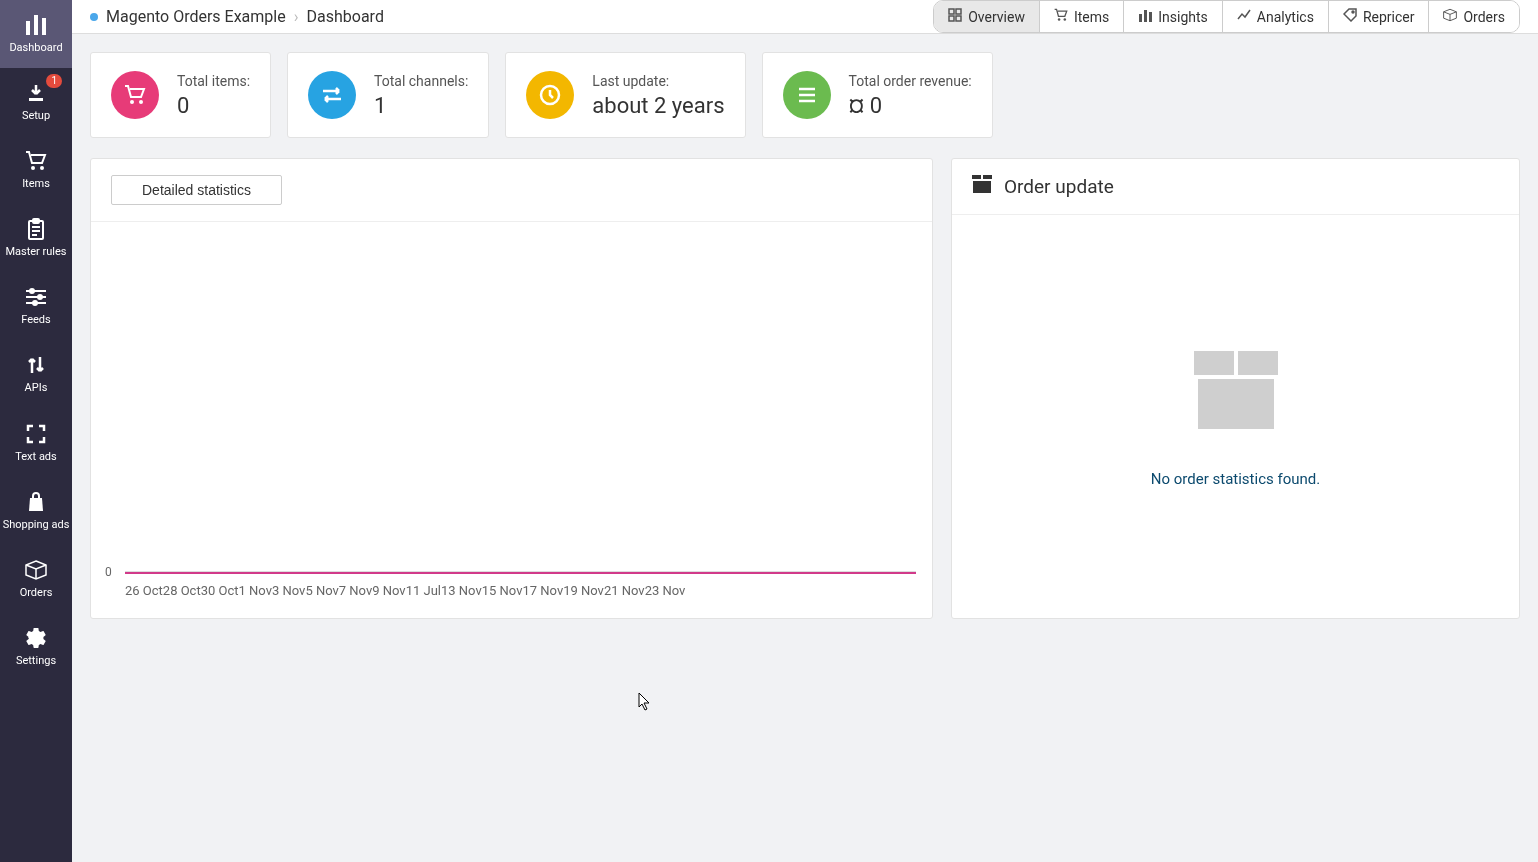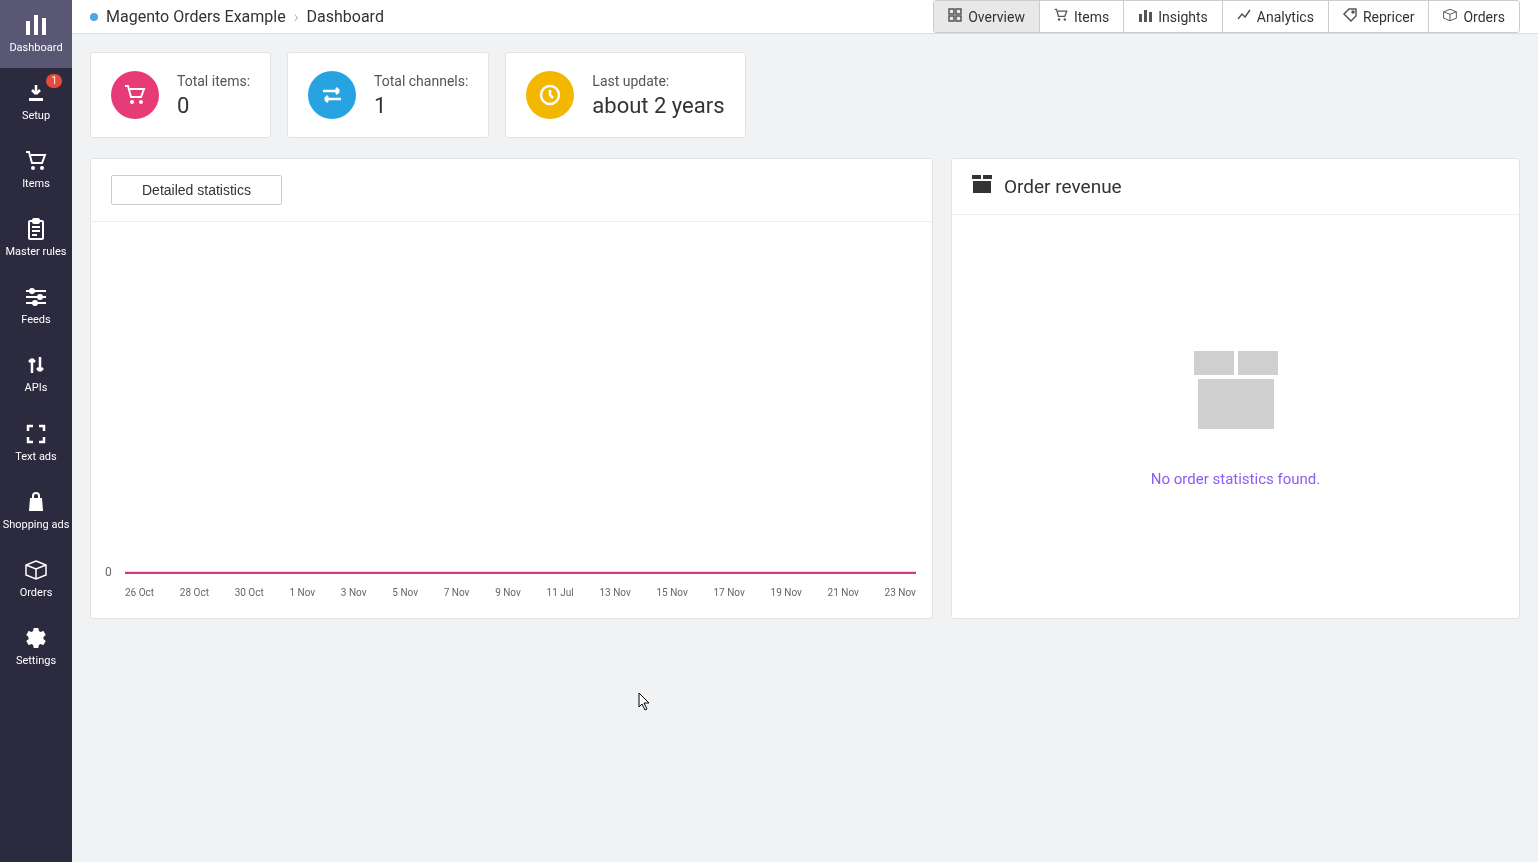--- a/index.html
+++ b/index.html
@@ -15,21 +15,21 @@
 
 
 .main { margin-left: 72px; }
 
 
 .header { background: #fff; border-bottom: 1px solid #ddd; display: flex; justify-content: space-between; align-items: center; padding: 0 18px; height: 34px; }
 .breadcrumb { display: flex; align-items: center; gap: 8px; font-size: 16px; }
 .breadcrumb .dot { width: 8px; height: 8px; border-radius: 50%; background: #4aa7ea; }
 .breadcrumb .crumb { color: #333; }
 .breadcrumb .sep { color: #bbb; }
-.tabs { display: flex; border: 1px solid #ccc; border-radius: 3px; overflow: hidden; }
+.tabs { display: flex; border: 1px solid #ccc; border-radius: 10px; overflow: hidden; }
 .tabs .tab { display: flex; align-items: center; gap: 6px; padding: 7px 14px; font-size: 14px; color: #333; border-right: 1px solid #ccc; cursor: pointer; background: #fff; }
 .tabs .tab:last-child { border-right: none; }
 .tabs .tab.active { background: #e8e8e8; }
 .tabs .tab .ticon { font-size: 13px; color: #555; }
 
 
 .content { padding: 18px; }
 
 
 .stat-row { display: flex; gap: 16px; margin-bottom: 20px; }
@@ -52,25 +52,25 @@
 .panel-title { display: flex; align-items: center; gap: 12px; font-size: 19px; color: #333; }
 .btn-outline { border: 1px solid #ccc; background: #fff; padding: 6px 30px; font-size: 14px; border-radius: 2px; cursor: pointer; color: #333; }
 .panel-body { flex: 1; padding: 16px 12px 20px 12px; position: relative; }
 
 
 .chart { position: relative; width: 100%; height: 360px; }
 .y-axis-tick { position: absolute; left: 2px; font-size: 12px; color: #666; transform: translateY(-50%); }
 .plot-area { position: absolute; left: 22px; right: 4px; top: 0; bottom: 26px; }
 .data-line { position: absolute; left: 0; right: 0; border-top: 2px solid #d13a8a; }
 .x-baseline { position: absolute; left: 0; right: 0; bottom: 0; border-top: 1px solid #ddd; }
-.x-labels { position: absolute; left: 22px; right: 4px; bottom: 0; display: flex; justify-content: space-between; font-size: 10px; color: #666; }
+.x-labels { position: absolute; left: 22px; right: 4px; bottom: 0; display: flex; font-size: 13px; color: #666; }
 .x-labels span { white-space: nowrap; }
 
 
-.empty { display: flex; flex-direction: column; align-items: center; justify-content: center; height: 100%; color: #8b5cf6; }
+.empty { display: flex; flex-direction: column; align-items: center; justify-content: center; height: 100%; color: #0c4a6e; }
 .empty-icon { margin-bottom: 30px; }
 .empty-icon svg rect { fill: #cfcfcf; }
 .empty-text { font-size: 15px; }
 
 
 .cursor { position: fixed; width: 14px; height: 18px; pointer-events: none; }
 </style>
 </head>
 <body>
 
@@ -261,20 +261,33 @@
       <div class="stat-card wide">
         <div class="stat-icon yellow">
           <svg width="22" height="22" viewBox="0 0 22 22" fill="none" stroke="#fff" stroke-width="2.5">
               <circle cx="11" cy="11" r="9"></circle>
               <path d="M11 6v5l3 3"></path>
             </svg>
         </div>
         <div class="stat-text">
           <div class="stat-label">Last update:</div>
           <div class="stat-value">about 2 years</div>
+        </div>
+      </div>
+      <div class="stat-card wide">
+        <div class="stat-icon green">
+          <svg width="20" height="16" viewBox="0 0 20 16" stroke="#fff" stroke-width="2.5">
+              <line x1="2" y1="2" x2="18" y2="2"></line>
+              <line x1="2" y1="8" x2="18" y2="8"></line>
+              <line x1="2" y1="14" x2="18" y2="14"></line>
+            </svg>
+        </div>
+        <div class="stat-text">
+          <div class="stat-label">Total order revenue:</div>
+          <div class="stat-value">¤ 0</div>
         </div>
       </div>
     </div>
 
     <div class="panel-row">
 
       <div class="panel panel-left">
         <div class="panel-header">
           <button class="btn-outline">Detailed statistics</button>
         </div>
@@ -308,21 +321,21 @@
       </div>
 
       <div class="panel panel-right">
         <div class="panel-header">
           <div class="panel-title">
             <span><svg width="20" height="18" viewBox="0 0 20 18" fill="#333">
                   <rect x="0" y="0" width="9" height="4"></rect>
                   <rect x="11" y="0" width="9" height="4"></rect>
                   <rect x="1" y="6" width="18" height="12"></rect>
                 </svg></span>
-            <span>Order revenue</span>
+            <span>Order update</span>
           </div>
         </div>
         <div class="panel-body">
           <div class="empty">
             <div class="empty-icon">
               <svg width="96" height="96" viewBox="0 0 96 96">
                   <rect x="6" y="10" width="40" height="24"></rect>
                   <rect x="50" y="10" width="40" height="24"></rect>
                   <rect x="10" y="38" width="76" height="50"></rect>
                 </svg>

